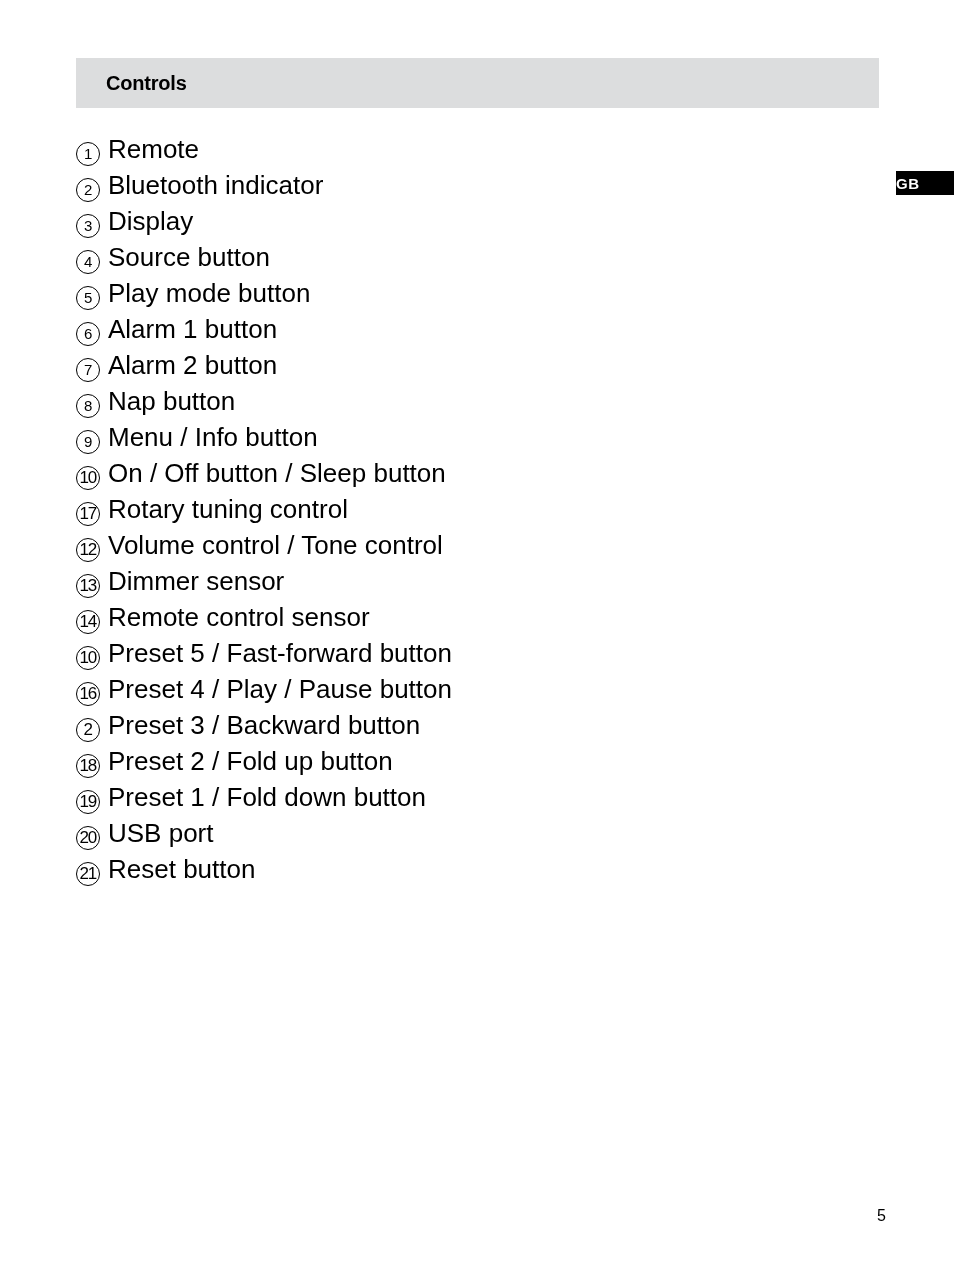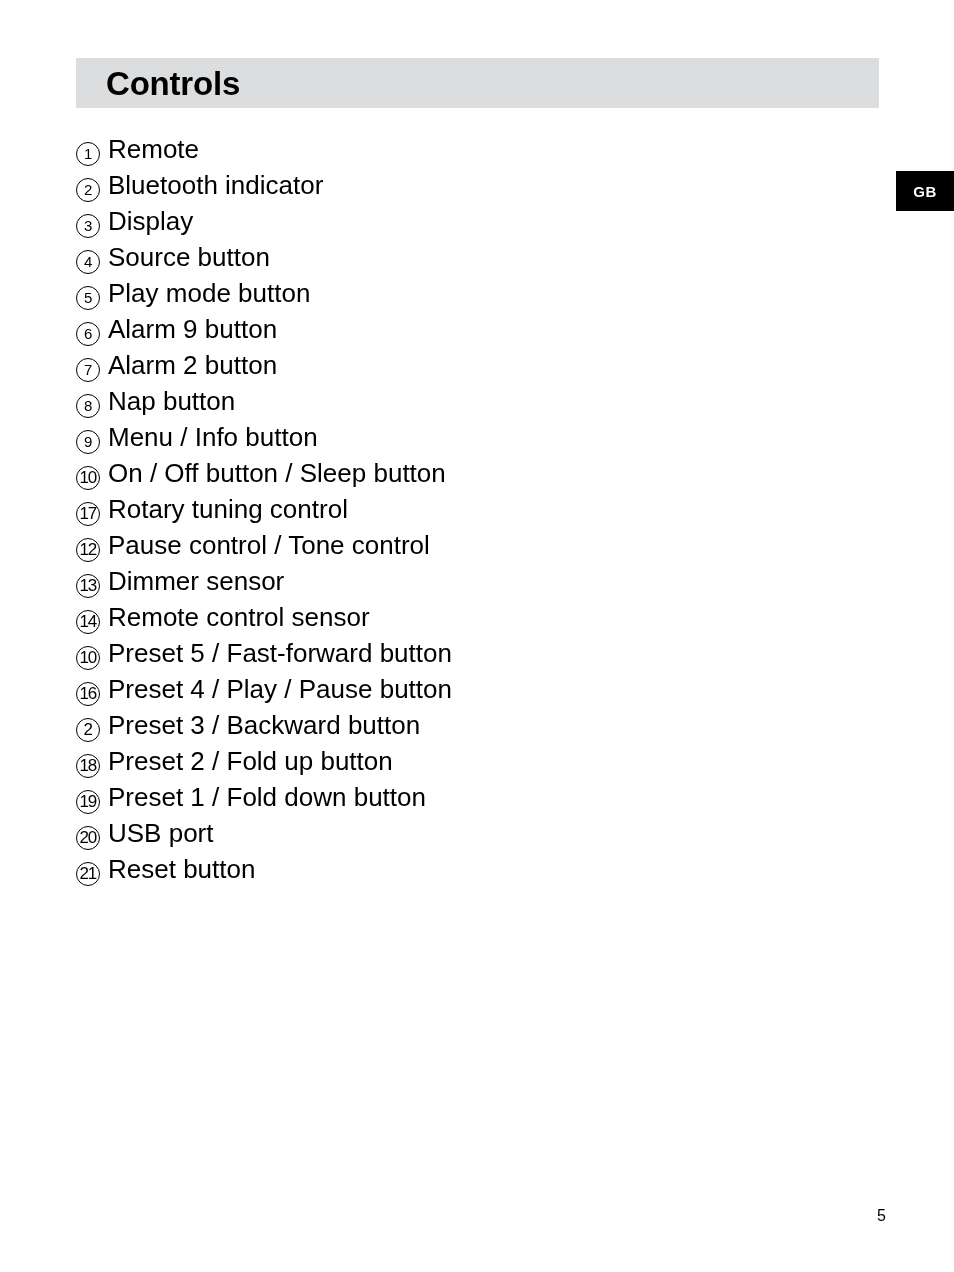--- a/index.html
+++ b/index.html
@@ -25,45 +25,45 @@
     width: 954px;
     height: 1272px;
   }
 
   
   .lang-badge {
     position: absolute;
     top: 171px;
     right: 0px;
     width: 58px;
-    height: 40px;
+    height: 24px;
     background: #000000;
     color: #ffffff;
     font-size: 15px;
     font-weight: bold;
     letter-spacing: 0.5px;
     display: flex;
     align-items: center;
-    justify-content: center;
+    justify-content: flex-start;
     line-height: 1;
   }
 
   
   .section-header {
     position: absolute;
     left: 76px;
     top: 58px;
     width: 803px;
     height: 50px;
     background: #dcddde;
     display: flex;
     align-items: center;
   }
   .section-header-title {
-    font-size: 33px;
+    font-size: 20px;
     font-weight: bold;
     letter-spacing: -0.2px;
     padding-left: 30px;
     line-height: 1;
     color: #000000;
   }
 
   
   .controls-list {
     position: absolute;
@@ -155,21 +155,21 @@
       <li class="control-item">
         <span class="control-marker"><span class="circle-num">4</span></span>
         <span class="control-label">Source button</span>
       </li>
       <li class="control-item">
         <span class="control-marker"><span class="circle-num">5</span></span>
         <span class="control-label">Play mode button</span>
       </li>
       <li class="control-item">
         <span class="control-marker"><span class="circle-num">6</span></span>
-        <span class="control-label">Alarm 9 button</span>
+        <span class="control-label">Alarm 1 button</span>
       </li>
       <li class="control-item">
         <span class="control-marker"><span class="circle-num">7</span></span>
         <span class="control-label">Alarm 2 button</span>
       </li>
       <li class="control-item">
         <span class="control-marker"><span class="circle-num">8</span></span>
         <span class="control-label">Nap button</span>
       </li>
       <li class="control-item">
@@ -179,21 +179,21 @@
       <li class="control-item">
         <span class="control-marker"><span class="circle-num wide">10</span></span>
         <span class="control-label">On / Off button / Sleep button</span>
       </li>
       <li class="control-item">
         <span class="control-marker"><span class="circle-num wide">17</span></span>
         <span class="control-label">Rotary tuning control</span>
       </li>
       <li class="control-item">
         <span class="control-marker"><span class="circle-num wide">12</span></span>
-        <span class="control-label">Pause control / Tone control</span>
+        <span class="control-label">Volume control / Tone control</span>
       </li>
       <li class="control-item">
         <span class="control-marker"><span class="circle-num wide">13</span></span>
         <span class="control-label">Dimmer sensor</span>
       </li>
       <li class="control-item">
         <span class="control-marker"><span class="circle-num wide">14</span></span>
         <span class="control-label">Remote control sensor</span>
       </li>
       <li class="control-item">

